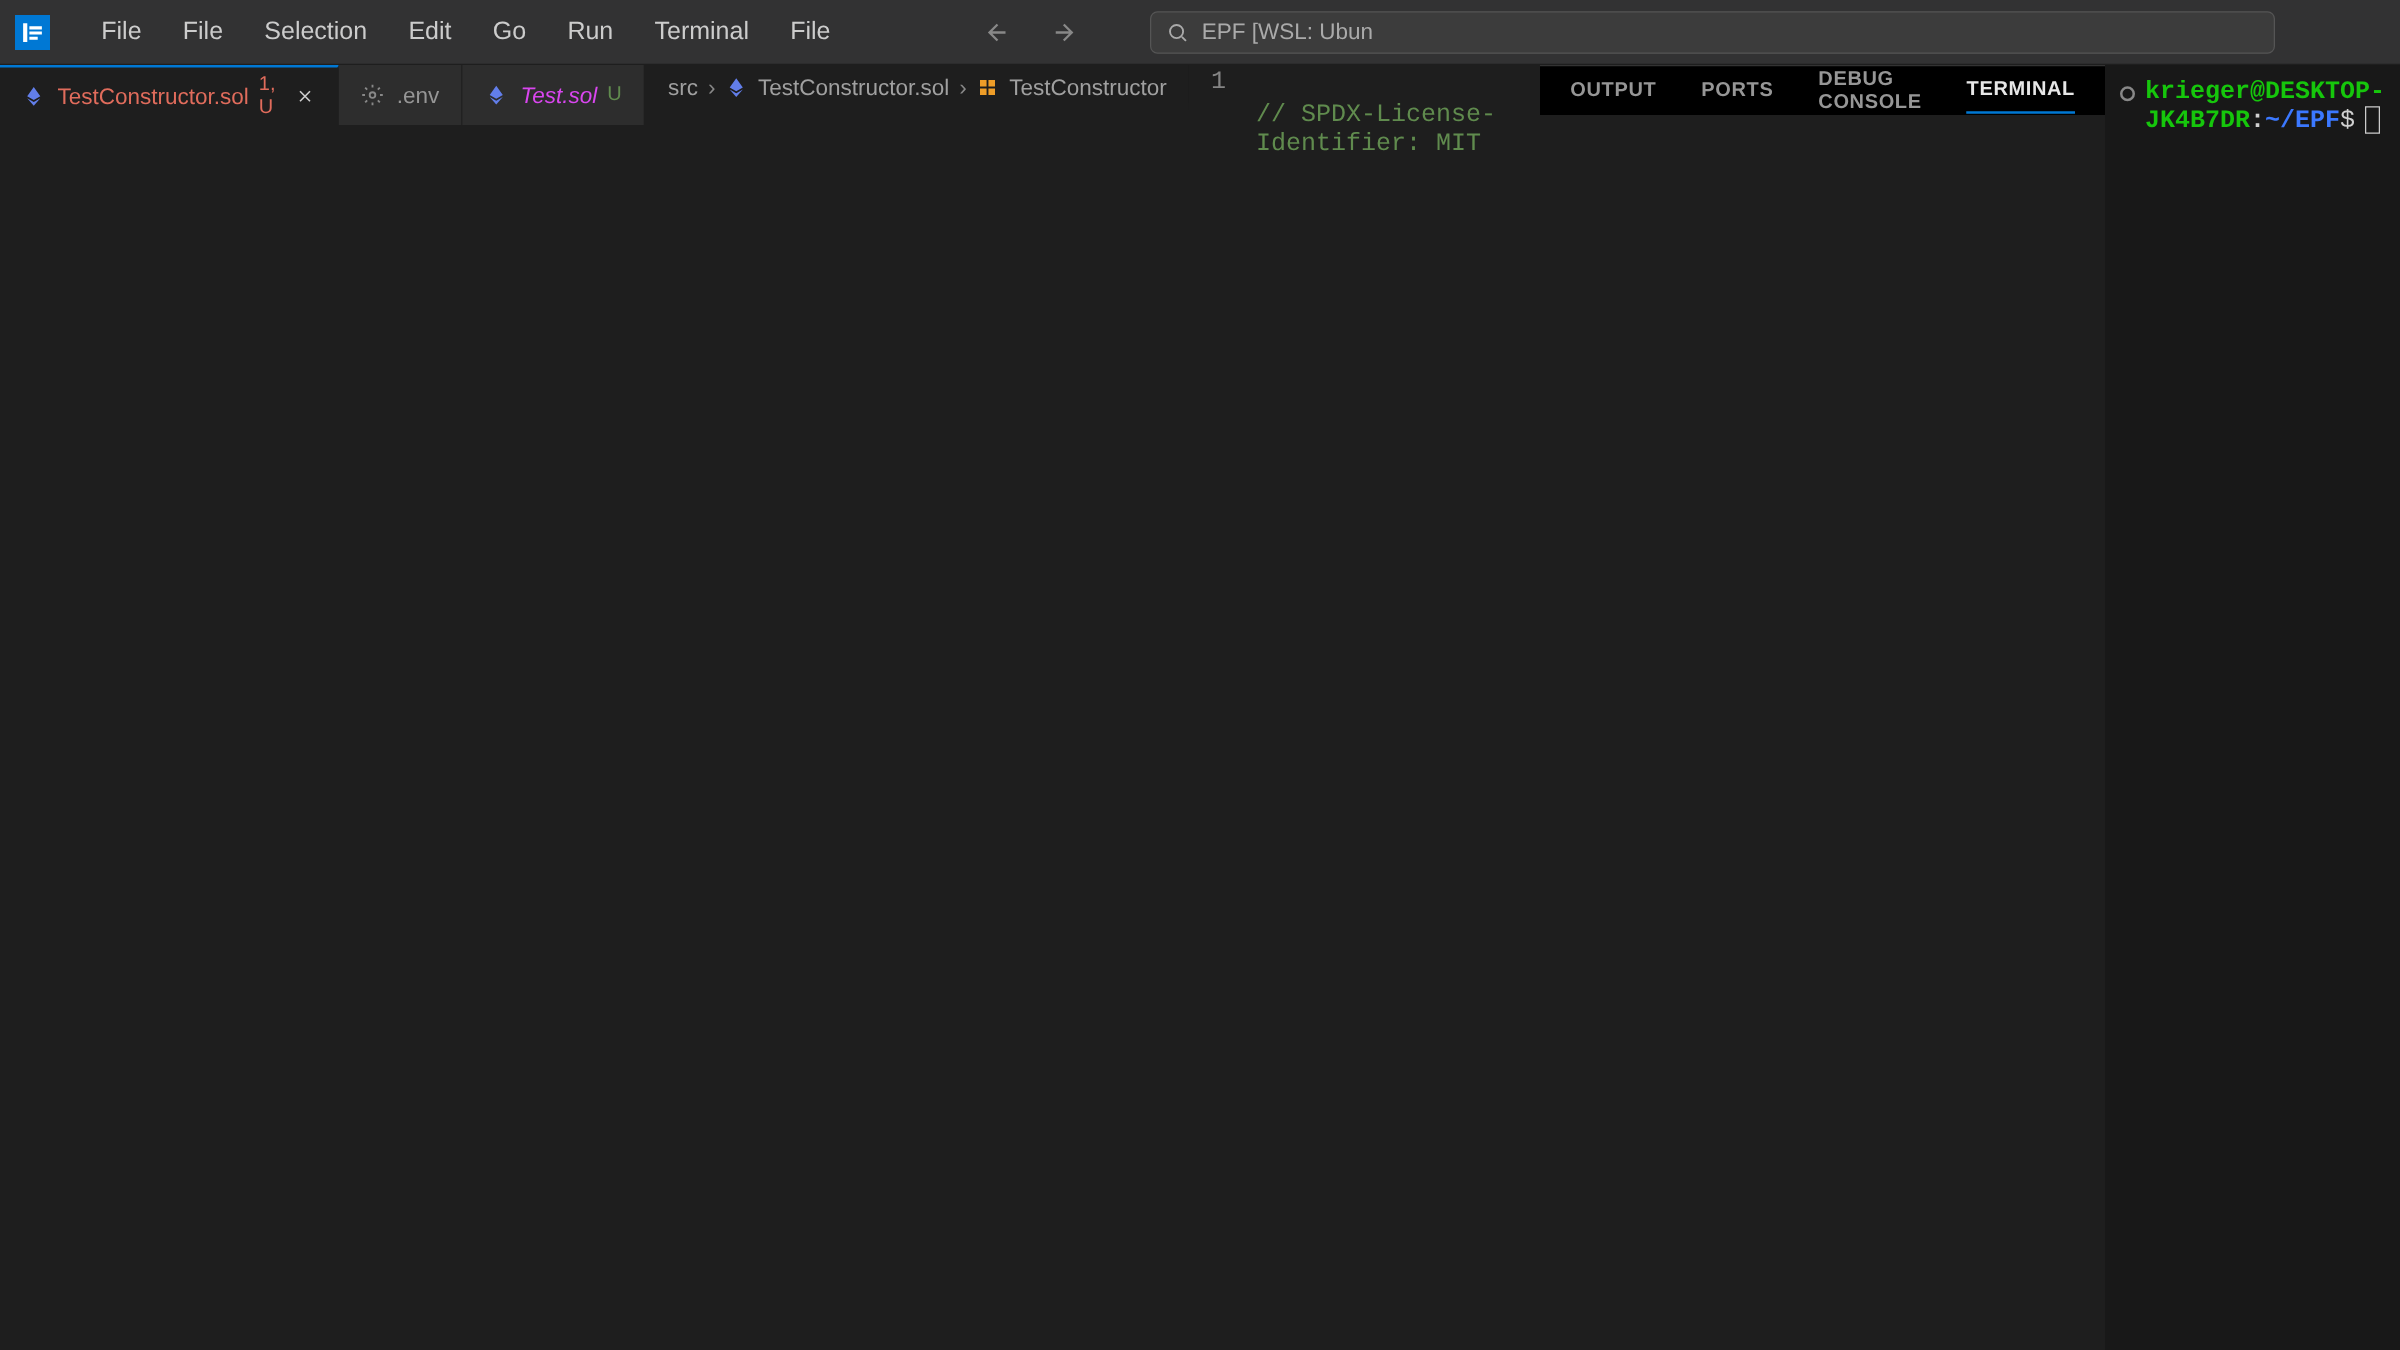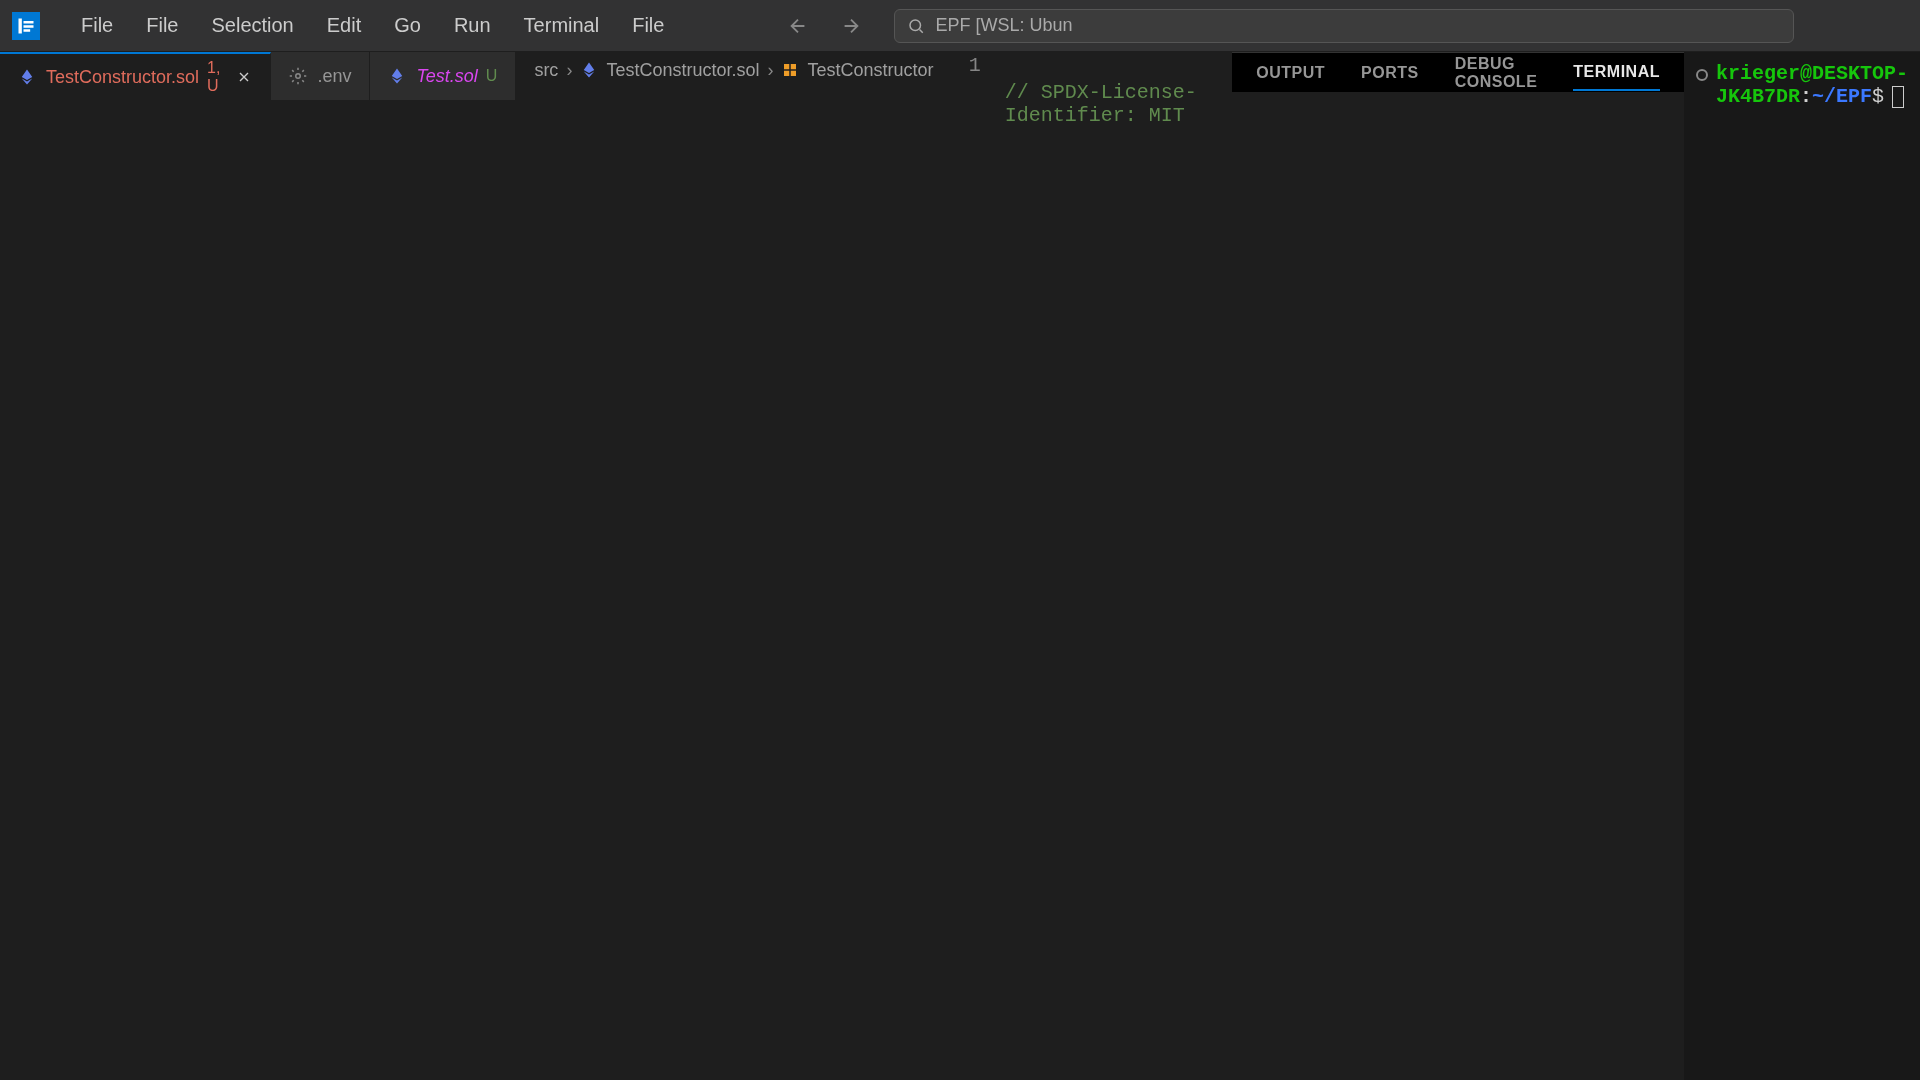--- a/index.html
+++ b/index.html
@@ -44,21 +44,21 @@
       display: flex;
       align-items: center;
       justify-content: center;
       color: #888;
       cursor: pointer;
       margin: 0 10px;
     }
     .nav-arrow svg { width: 22px; height: 22px; }
     .search-box {
       flex: 1;
-      margin-left: 16px;
+      margin-left: 42px;
       background: #3c3c3c;
       border: 1px solid #555;
       border-radius: 6px;
       height: 34px;
       display: flex;
       align-items: center;
       padding: 0 12px;
       color: #aaa;
       font-size: 18px;
       gap: 10px;

